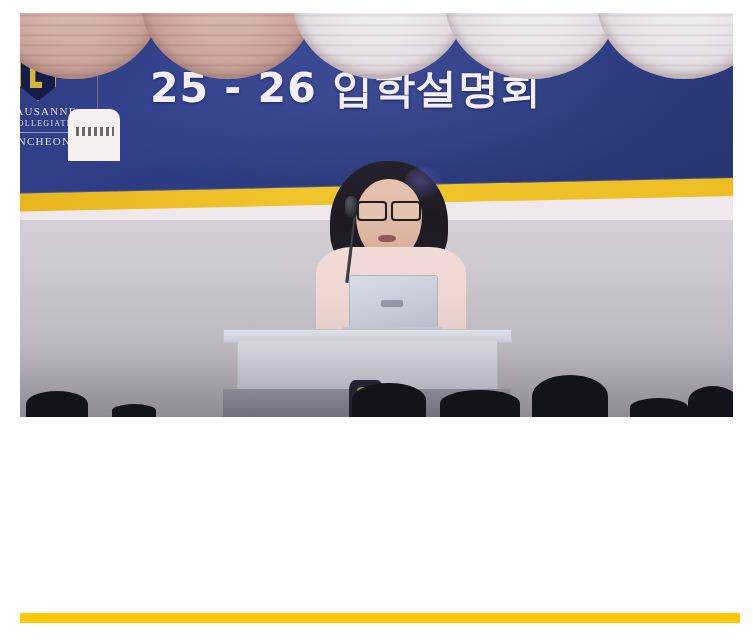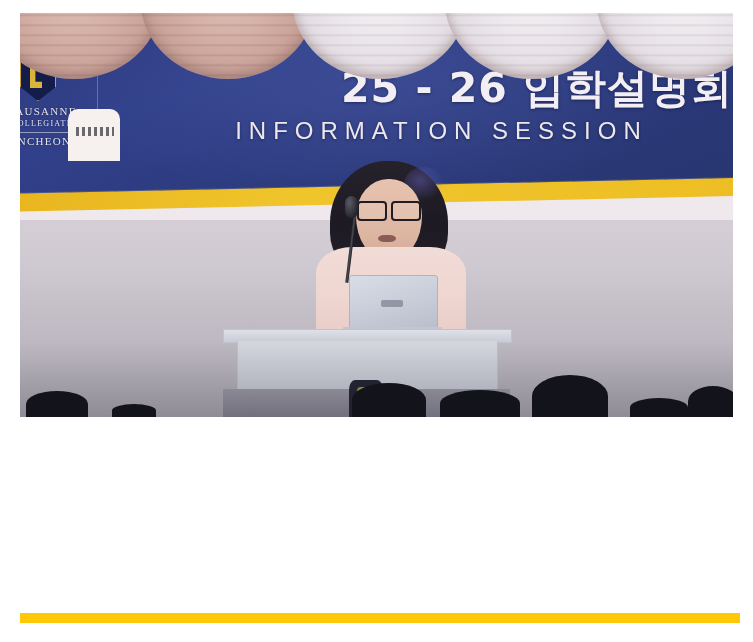--- a/index.html
+++ b/index.html
@@ -166,21 +166,21 @@
     border-top: none;
     border-radius: 0 0 10px 10px;
     clip-path: polygon(0 0, 100% 0, 100% 74%, 50% 100%, 0 74%);
   }
 
   
   .banner-kr {
     position: absolute;
     left: 0; top: 48px;
     width: 713px;
-    text-align: right;
+    text-align: left;
     padding-left: 130px;
     box-sizing: border-box;
     font-size: 41px;
     font-weight: bold;
     color: #f2eef3;
     letter-spacing: 1px;
     font-family: "DejaVu Sans", sans-serif;
     text-shadow: 0 1px 3px rgba(10,16,50,.55);
     white-space: nowrap;
   }
@@ -409,21 +409,20 @@
         <div class="logo-outline"></div>
         <div class="logo-shield"></div>
         <div class="logo-L"></div>
         <div class="logo-t1">LAUSANNE</div>
         <div class="logo-t2">COLLEGIATE</div>
         <div class="logo-rule"></div>
         <div class="logo-t3">INCHEON</div>
       </div>
 
       <div class="banner-kr">25 - 26 입학설명회</div>
-      <div class="banner-en">INFORMATION SESSION</div>
 
       <div class="banner-gold"></div>
       <div class="banner-cream"></div>
     </div>
 
     <div class="curtains">
       <div class="swag" style="left:-34px"></div>
       <div class="swag" style="left:120px"></div>
       <div class="swag pale" style="left:272px"></div>
       <div class="swag pale" style="left:424px"></div>

